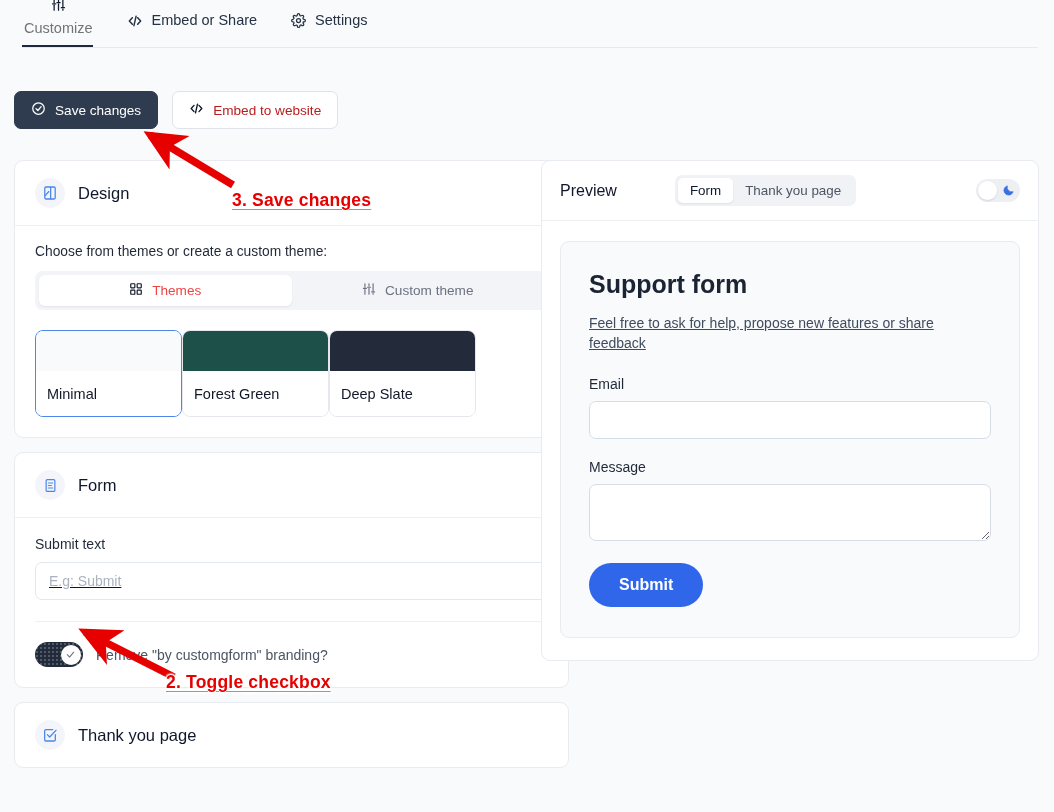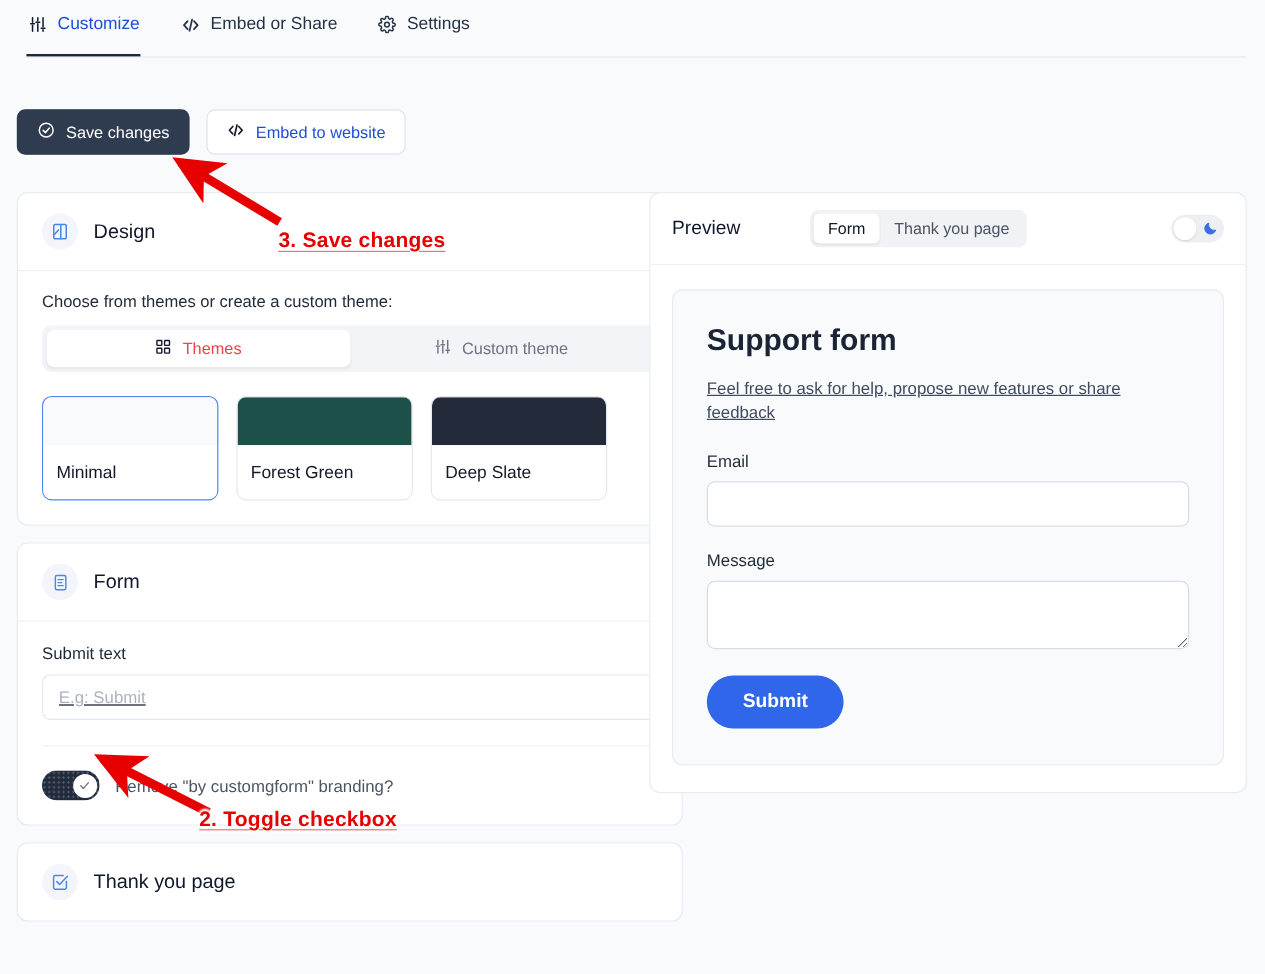--- a/index.html
+++ b/index.html
@@ -22,41 +22,41 @@
     background: #e7e9ee;
   }
   .tab {
     display: flex; align-items: center; gap: 9px;
     height: 47px; padding: 0 14px 0 2px; margin-right: 18px;
     font-size: 14.5px; color: #263244; cursor: pointer;
     position: relative; background: transparent;
   }
   .tab .lbl { line-height: 1; position: relative; top: -3px; }
   .tab .ic { position: relative; top: -3px; display: flex; }
-  .tab.active { color: #1d4ed8; }
+  .tab.active { color: #737373; flex-direction: column; }
   .tab.active::after {
     content: ""; position: absolute; left: 0; right: 14px; bottom: 0;
     height: 2px; background: #1e293b; z-index: 2;
   }
 
   
   .actions {
     position: absolute; left: 14px; top: 91px;
     display: flex; gap: 14px; align-items: center;
   }
   .btn {
     display: inline-flex; align-items: center; gap: 9px;
     height: 38px; padding: 0 16px; border-radius: 7px;
     font-size: 13.6px; cursor: pointer; white-space: nowrap;
   }
   .btn-primary {
     background: #2f3c4f; color: #ffffff; border: 1px solid #2f3c4f;
   }
   .btn-ghost {
-    background: #ffffff; color: #1d4ed8; border: 1px solid #dfe3ea;
+    background: #ffffff; color: #b91c1c; border: 1px solid #dfe3ea;
   }
 
   
   .left-col  { position: absolute; left: 14px;  top: 160px; width: 555px; }
   .right-col { position: absolute; left: 541px; top: 160px; width: 498px; }
 
   .card {
     background: #ffffff; border: 1px solid #e8ebf0; border-radius: 9px;
     margin-bottom: 14px;
   }
@@ -82,21 +82,21 @@
     margin-bottom: 20px;
   }
   .seg-item {
     flex: 1; display: flex; align-items: center; justify-content: center; gap: 9px;
     height: 31px; font-size: 13.6px; border-radius: 6px; cursor: pointer;
     color: #6b7280;
   }
   .seg-item.active { background: #ffffff; color: #ef4444; box-shadow: 0 1px 2px rgba(16,24,40,.07); }
 
   
-  .themes { display: flex; gap: 15px; }
+  .themes { display: flex; }
   .theme {
     width: 147px; border-radius: 8px; overflow: hidden; cursor: pointer;
     border: 1px solid #e4e7ec; background: #fff;
   }
   .theme.selected { border: 1px solid #4b86e8; }
   .theme .swatch { height: 40px; }
   .theme .tname {
     height: 45px; display: flex; align-items: center; padding-left: 11px;
     font-size: 14.5px; color: #111827; background: #fff;
   }

